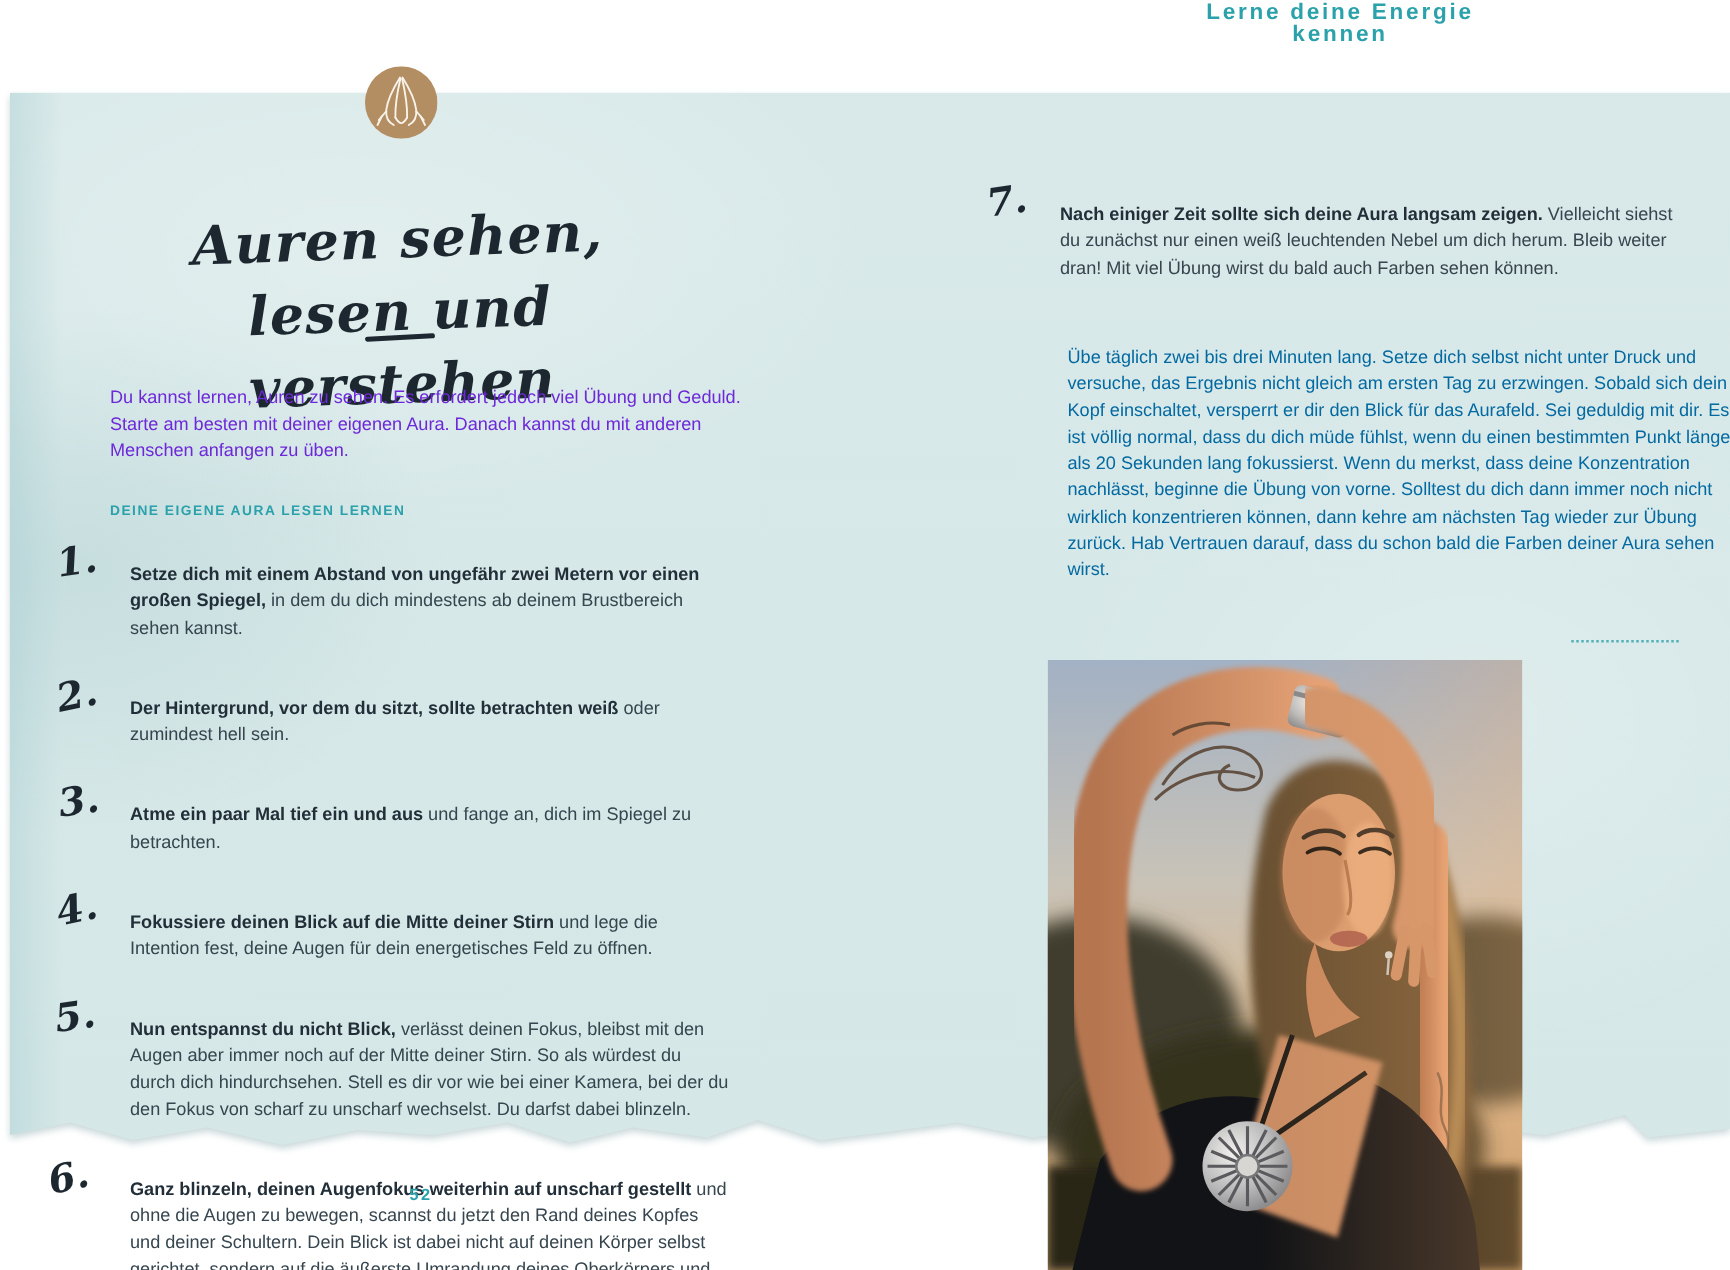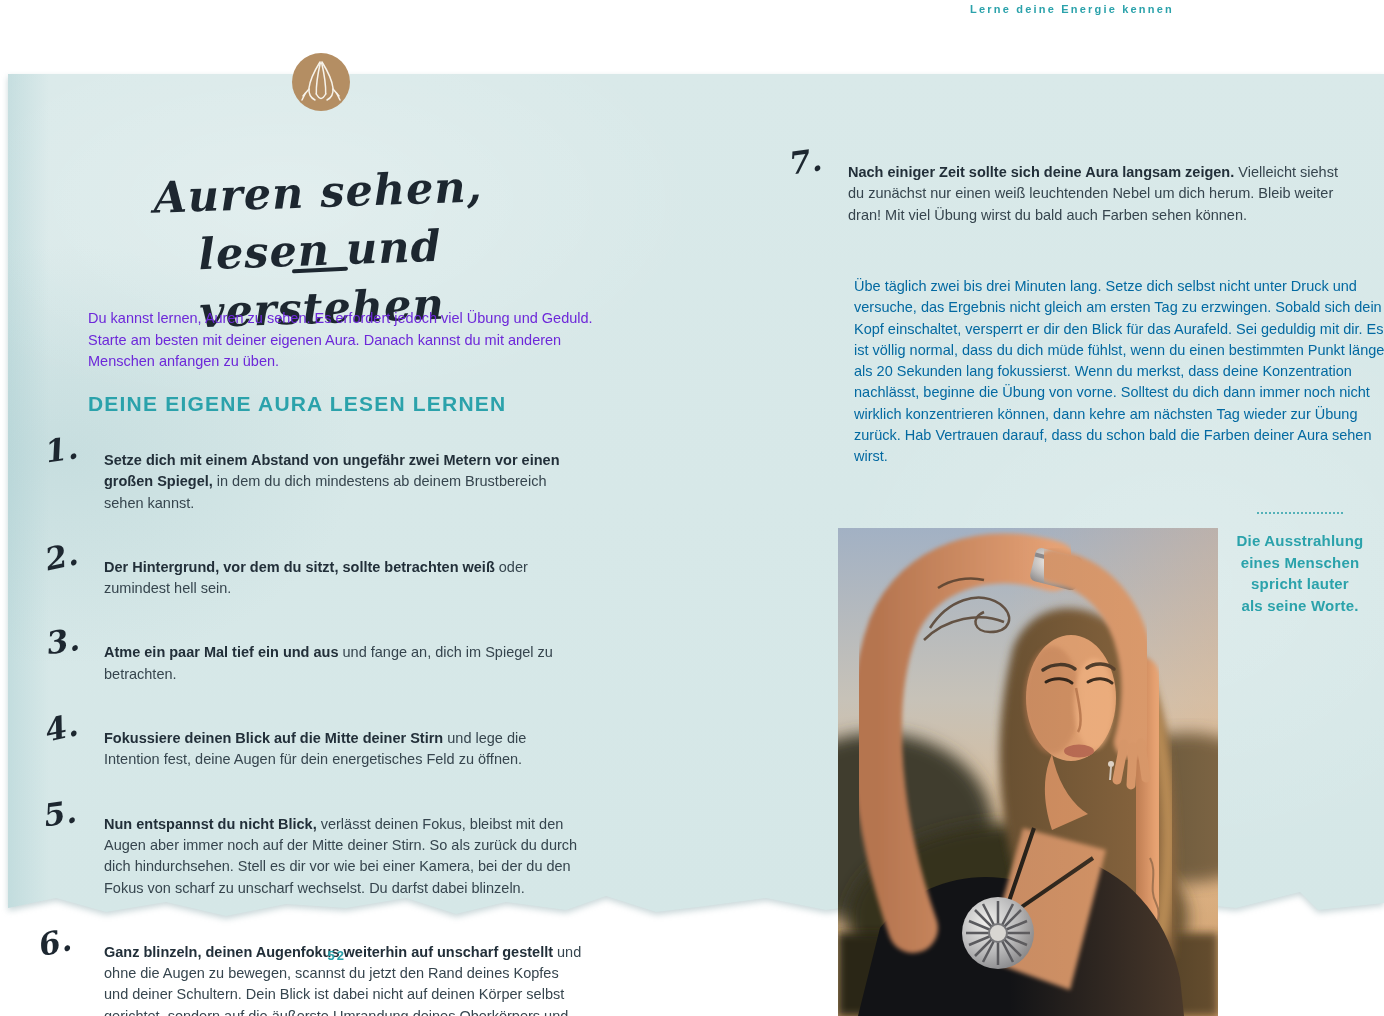--- a/index.html
+++ b/index.html
@@ -5,21 +5,21 @@
   html,body{margin:0;padding:0;}
   body{
     width:1384px;height:1016px;position:relative;overflow:hidden;
     background:#ffffff;
     font-family:"Liberation Sans", sans-serif;
     -webkit-font-smoothing:antialiased;
   }
   
   .running-header{
     position:absolute;left:952px;top:0;width:240px;text-align:center;
-    color:#2ba2ab;font-weight:700;font-size:11px;line-height:18px;
+    color:#2ba2ab;font-weight:700;font-size:18px;line-height:18px;
     letter-spacing:2.2px;
   }
   
   .panel-wrap{position:absolute;inset:0;filter:drop-shadow(0 3px 3px rgba(100,140,145,.35));}
   .panel{
     position:absolute;left:8px;top:74px;width:1376px;height:846px;
     background:
       linear-gradient(90deg, rgba(150,195,200,.30), rgba(150,195,200,0) 3%),
       radial-gradient(600px 300px at 20% 15%, rgba(255,255,255,.25), rgba(255,255,255,0) 70%),
       radial-gradient(500px 400px at 85% 60%, rgba(255,255,255,.18), rgba(255,255,255,0) 70%),
@@ -43,22 +43,22 @@
   .title-divider{
     position:absolute;left:292px;top:268px;width:56px;height:4px;
     background:#1d2730;border-radius:2px;transform:rotate(-3deg);
   }
   
   .intro{
     position:absolute;left:88px;top:308px;width:505px;margin:0;
     font-size:14.5px;line-height:21.5px;color:#6d28d9;
   }
   .section-heading{
-    position:absolute;left:88px;top:392px;margin:0;
-    color:#2ba2ab;font-size:21px;font-weight:700;letter-spacing:1.2px;
+    position:absolute;left:88px;top:403px;margin:0;
+    color:#2ba2ab;font-size:11px;font-weight:700;letter-spacing:1.2px;
   }
   .steps{position:absolute;left:44px;top:434px;width:556px;display:flex;flex-direction:column;gap:11px;}
   .step{display:flex;}
   .step-num{
     flex:0 0 44px;width:44px;text-align:center;
     font-family:"DejaVu Serif", serif;font-style:italic;font-weight:700;
     font-size:31px;line-height:34px;color:#1d2730;transform:rotate(-8deg);margin-top:-2px;
   }
   .step:nth-child(even) .step-num{transform:rotate(-12deg);}
   .step-text{margin:16px;font-size:14.5px;line-height:21.3px;color:#36454e;}
@@ -133,42 +133,38 @@
     <p class="step-text"><b class="lead">Atme ein paar Mal tief ein und aus</b><span class="rest"> und fange an, dich im Spiegel zu betrachten.</span></p>
   </div>
 
   <div class="step">
     <div class="step-num">4.</div>
     <p class="step-text"><b class="lead">Fokussiere deinen Blick auf die Mitte deiner Stirn</b><span class="rest"> und lege die Intention fest, deine Augen für dein energetisches Feld zu öffnen.</span></p>
   </div>
 
   <div class="step">
     <div class="step-num">5.</div>
-    <p class="step-text"><b class="lead">Nun entspannst du nicht Blick,</b><span class="rest"> verlässt deinen Fokus, bleibst mit den Augen aber immer noch auf der Mitte deiner Stirn. So als zurück du durch dich hindurchsehen. Stell es dir vor wie bei einer Kamera, bei der du den Fokus von scharf zu unscharf wechselst. Du darfst dabei blinzeln.</span></p>
+    <p class="step-text"><b class="lead">Nun entspannst du nicht Blick,</b><span class="rest"> verlässt deinen Fokus, bleibst mit den Augen aber immer noch auf der Mitte deiner Stirn. So als würdest du durch dich hindurchsehen. Stell es dir vor wie bei einer Kamera, bei der du den Fokus von scharf zu unscharf wechselst. Du darfst dabei blinzeln.</span></p>
   </div>
 
   <div class="step">
     <div class="step-num">6.</div>
     <p class="step-text"><b class="lead">Ganz blinzeln, deinen Augenfokus weiterhin auf unscharf gestellt</b><span class="rest"> und ohne die Augen zu bewegen, scannst du jetzt den Rand deines Kopfes und deiner Schultern. Dein Blick ist dabei nicht auf deinen Körper selbst gerichtet, sondern auf die äußerste Umrandung deines Oberkörpers und Kopfes.</span></p>
   </div>
 </div>
 
 <div class="step step7">
   <div class="step-num">7.</div>
   <p class="step-text"><b class="lead">Nach einiger Zeit sollte sich deine Aura langsam zeigen.</b><span class="rest"> Vielleicht siehst du zunächst nur einen weiß leuchtenden Nebel um dich herum. Bleib weiter dran! Mit viel Übung wirst du bald auch Farben sehen können.</span></p>
 </div>
 
 <p class="right-par">Übe täglich zwei bis drei Minuten lang. Setze dich selbst nicht unter Druck und versuche, das Ergebnis nicht gleich am ersten Tag zu erzwingen. Sobald sich dein Kopf einschaltet, versperrt er dir den Blick für das Aurafeld. Sei geduldig mit dir. Es ist völlig normal, dass du dich müde fühlst, wenn du einen bestimmten Punkt länger als 20 Sekunden lang fokussierst. Wenn du merkst, dass deine Konzentration nachlässt, beginne die Übung von vorne. Solltest du dich dann immer noch nicht wirklich konzentrieren können, dann kehre am nächsten Tag wieder zur Übung zurück. Hab Vertrauen darauf, dass du schon bald die Farben deiner Aura sehen wirst.</p>
 
 <div class="quote-block">
   <div class="quote-dots"></div>
-  <p class="quote-text">Die Ausstrahlung
-eines Menschen
-spricht lauter
-als seine Worte.</p>
 </div>
 
 <div class="photo">
   <svg viewBox="0 0 380 488" preserveAspectRatio="none">
     <defs>
       <linearGradient id="sky" x1="0" y1="0" x2="0" y2="1">
         <stop offset="0" stop-color="#a2b1c4"></stop>
         <stop offset="0.35" stop-color="#c7c2b8"></stop>
         <stop offset="0.6" stop-color="#d9bd9a"></stop>
         <stop offset="1" stop-color="#b89266"></stop>

